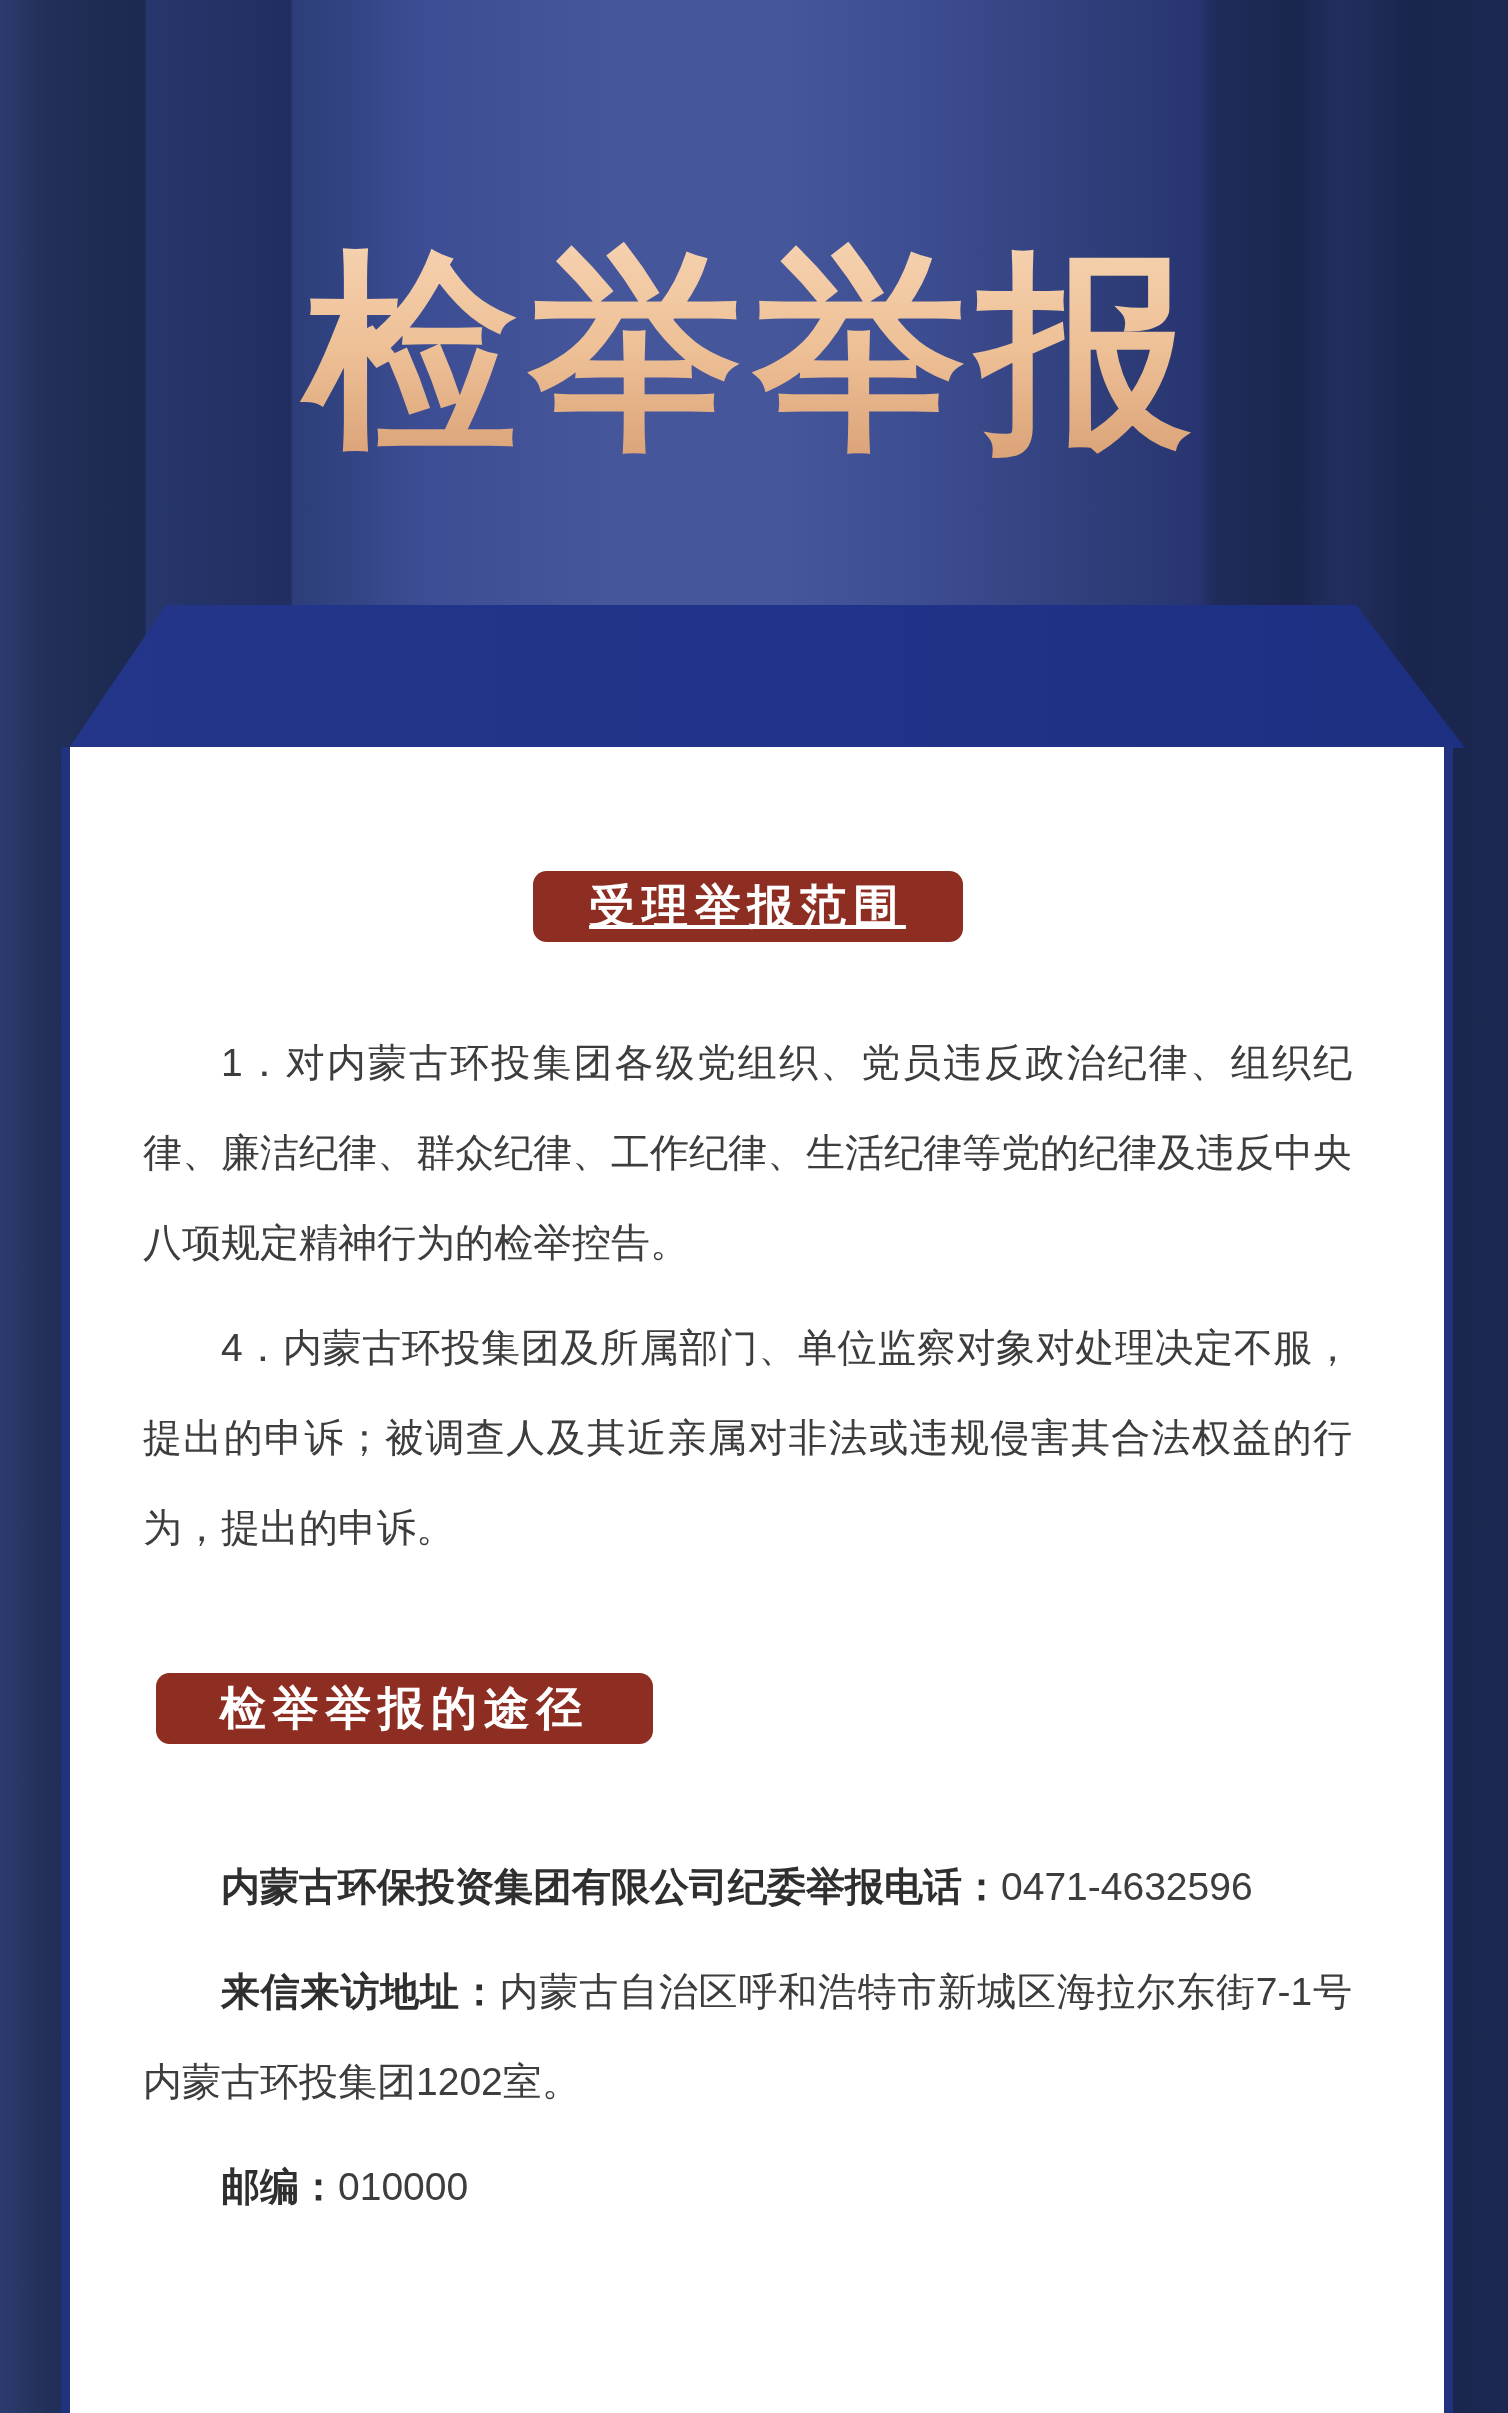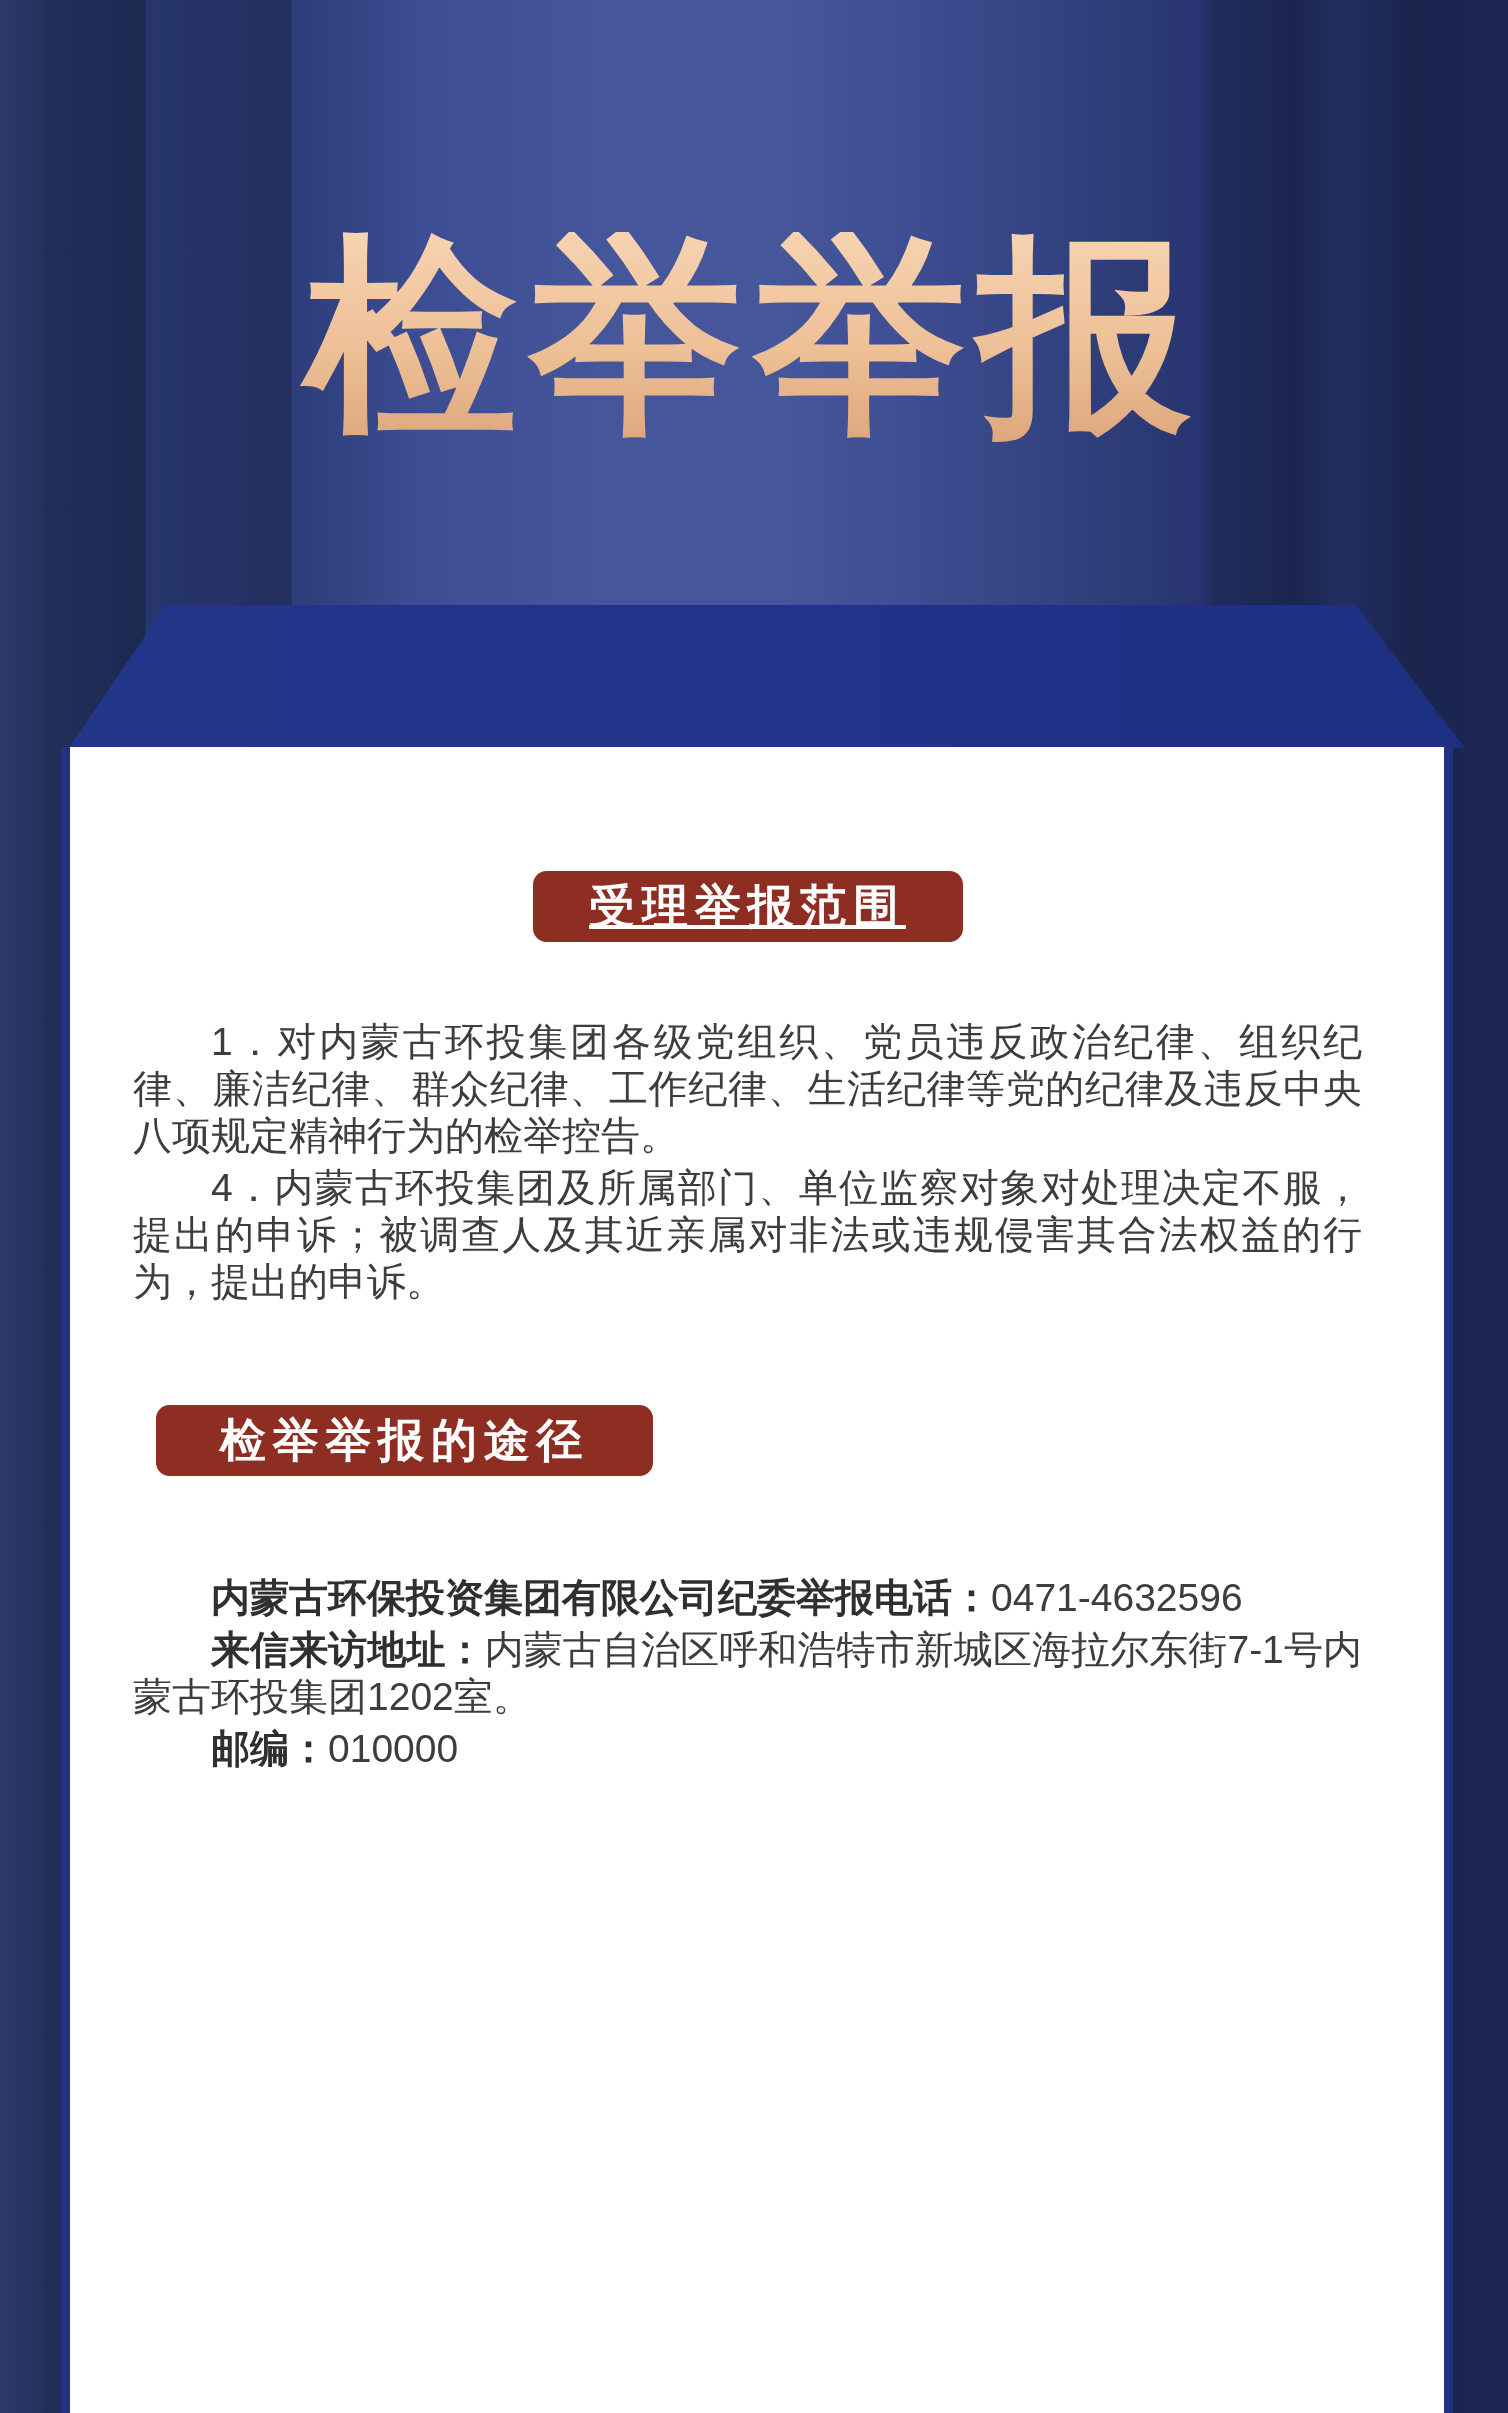--- a/index.html
+++ b/index.html
@@ -21,42 +21,42 @@
   
   .stage {
     position:absolute; top:605px; left:0; width:1508px; height:143px;
     background:linear-gradient(90deg,#243689 0%, #21338a 55%, #1d2f80 100%);
     clip-path:polygon(166px 0, 1356px 0, 1465px 100%, 69px 100%);
   }
   
   .title {
     position:absolute; top:232px; left:0; width:100%; margin:0;
     text-align:center;
-    font-family:Liberation Mono, monospace;
+    font-family:Liberation Serif, serif;
     font-weight:bold; font-size:212px; line-height:1.15; letter-spacing:12.6px;
     background:linear-gradient(180deg,#f6d3b1 0%, #eec096 48%, #d89e73 100%);
     -webkit-background-clip:text; background-clip:text; color:transparent;
   }
   
   .card {
     position:absolute; left:61px; top:747px; width:1392px; height:2673px;
     box-sizing:border-box; background:#ffffff;
     border:9.7px solid #21337e; border-top:none;
     padding:0 77px 0 58px;
   }
   .badge {
     background:#8e2d22; color:#ffffff; border-radius:13.5px;
     text-align:center; font-weight:bold; font-size:46px;
     height:71px; line-height:71px; letter-spacing:6.8px;
     margin-left:auto; margin-right:auto;
   }
   .badge1 { width:430px;  margin-top:124px; margin-bottom:76px;text-decoration:underline; }
   .badge2 { width:497px; margin-top:100px; margin-bottom:98px;margin-left:28px; }
   .body-p {
-    margin:5px; font-size:39px; line-height:47px; color:#3d3d3d;
+    margin:15px; font-size:39px; line-height:90px; color:#3d3d3d;
     text-align:justify; text-indent:2em;
   }
   .contact .body-p b { font-weight:bold; color:#2f2f2f; }
 </style>
 </head>
 <body>
 
 <div class="page">
 
   <div class="bg-curtain"></div>

